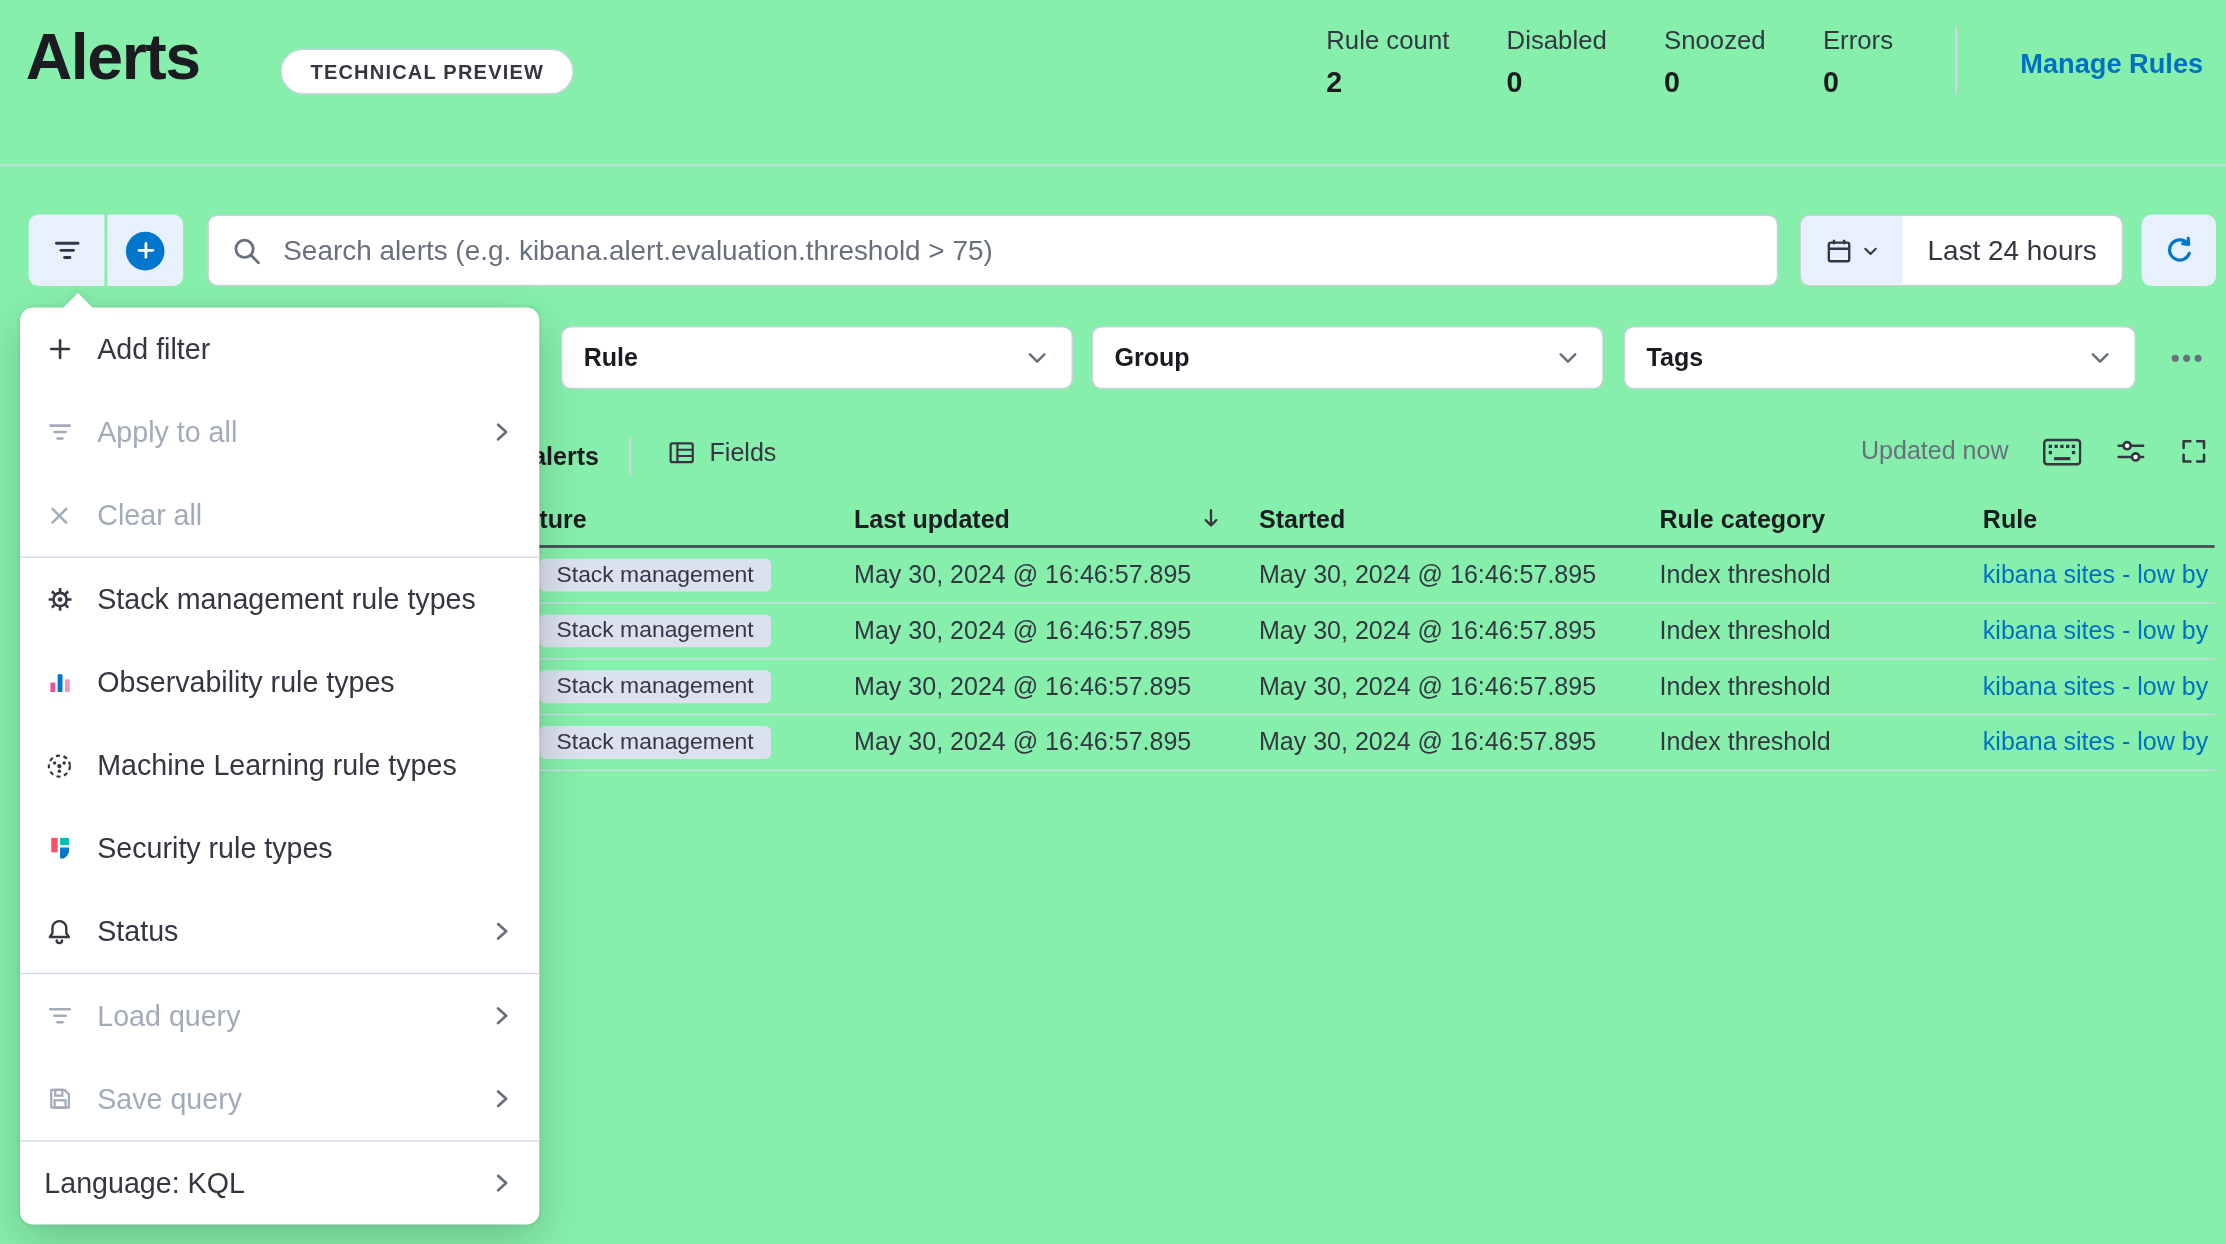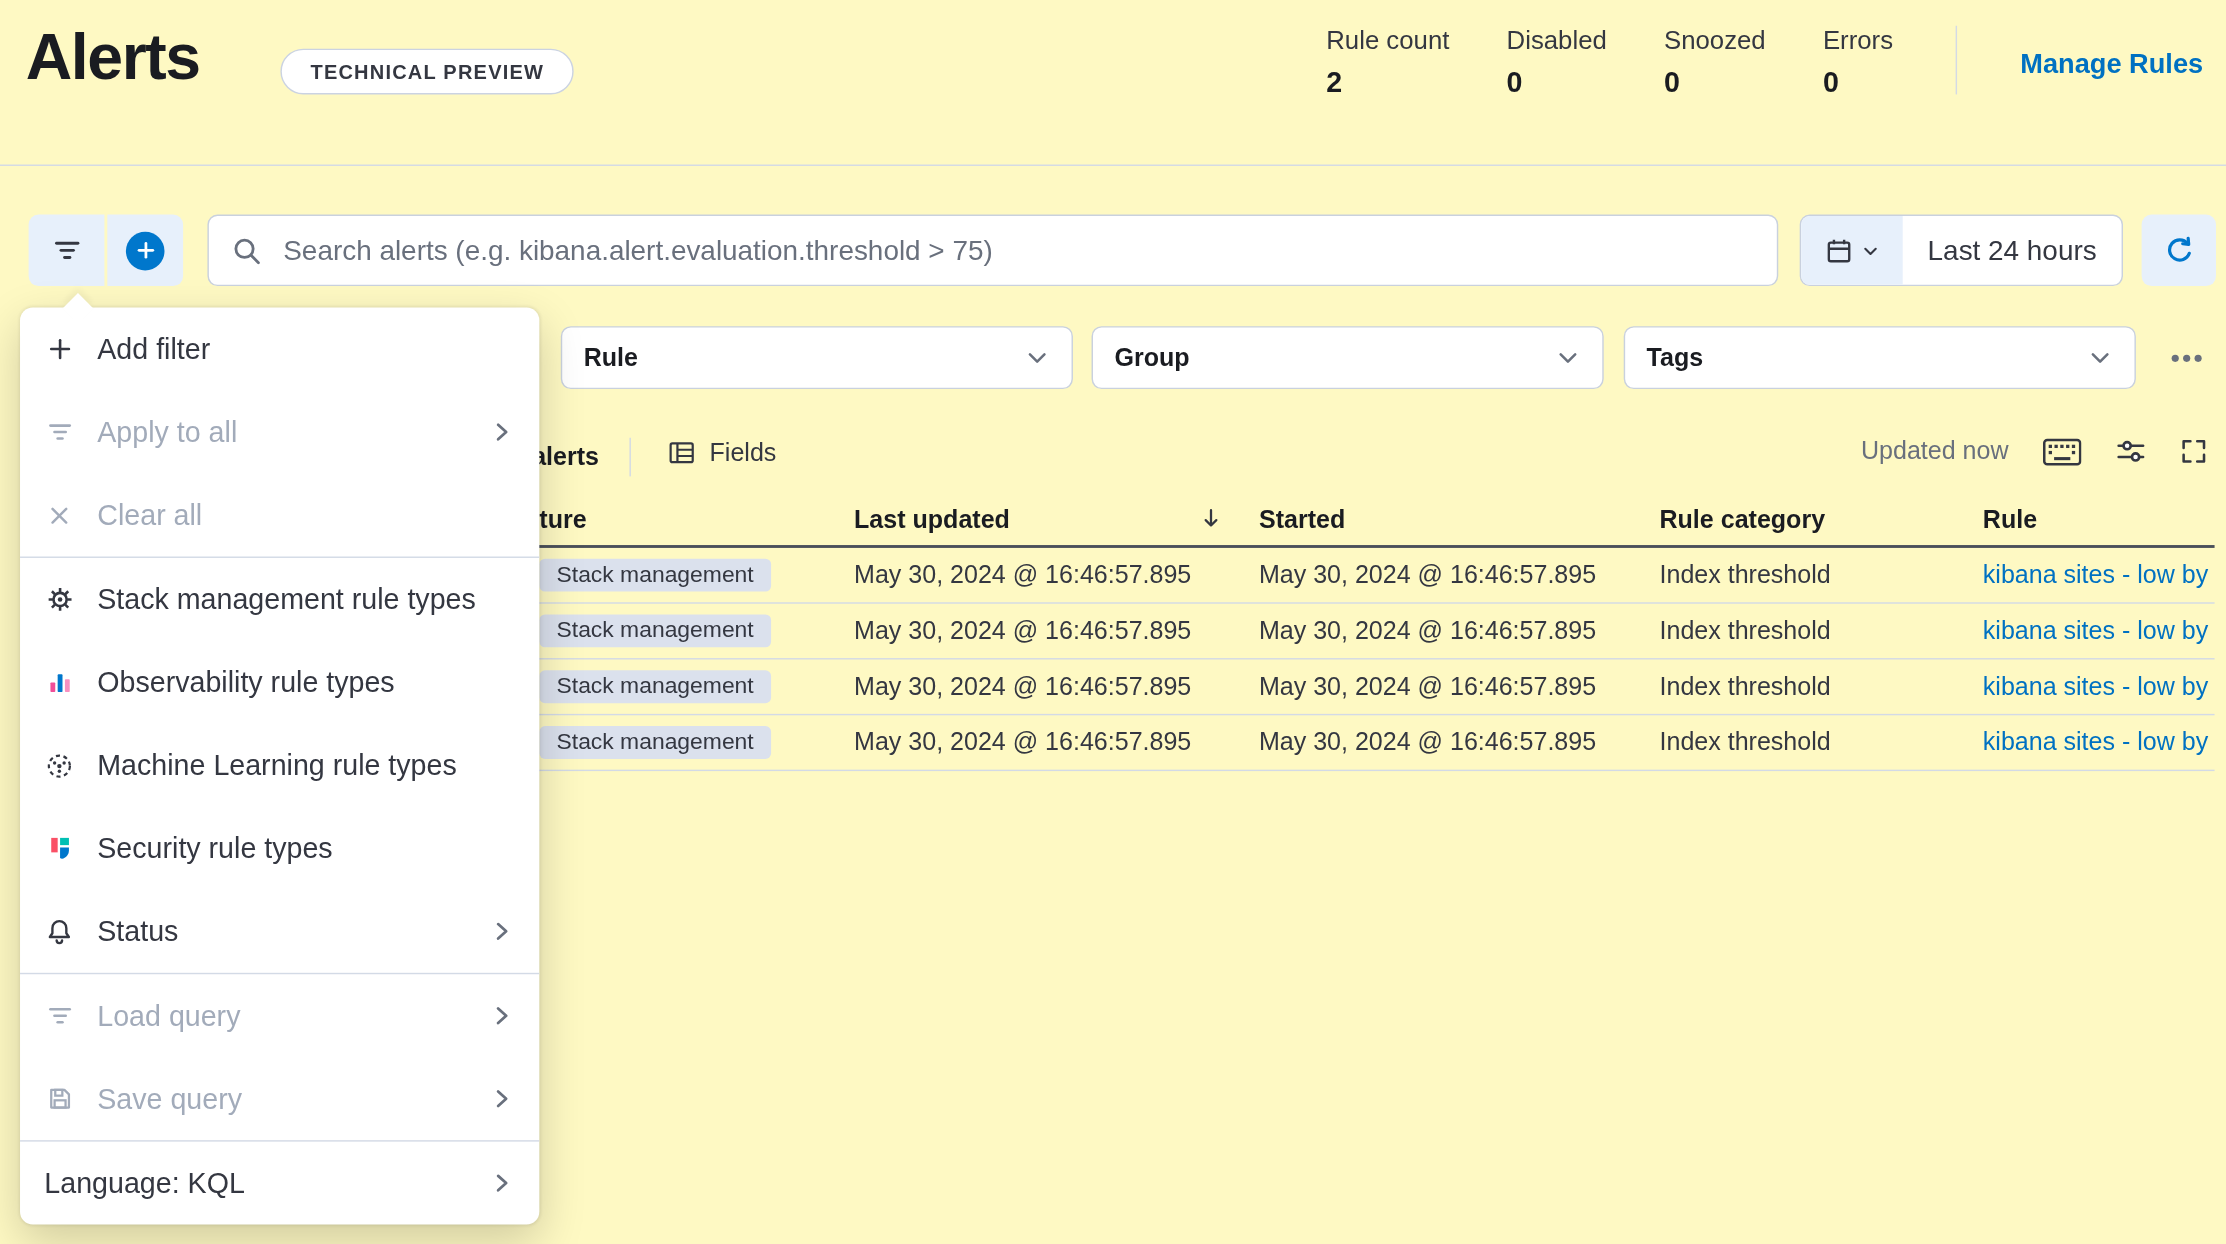--- a/index.html
+++ b/index.html
@@ -1,17 +1,17 @@
 <!DOCTYPE html>
 <html><head>
 <meta charset="utf-8">
 <style>
   * { box-sizing: border-box; }
   html, body { margin: 0; padding: 0; background: #fff; }
-  .viewport { position: relative; width: 2226px; height: 1244px; overflow: hidden; background: #fef9c3; }
+  .viewport { position: relative; width: 2226px; height: 1244px; overflow: hidden; background: #86efac; }
   .stage { position: absolute; left: 0; top: 0; width: 1556px; height: 870px;
            transform: scale(1.4306); transform-origin: 0 0;
            font-family: "Liberation Sans", sans-serif; color: #343741; }
   svg { display: block; }
 
   
   .page-title { position: absolute; left: 18px; top: 14px; font-size: 45px; font-weight: 800; color: #1a1c21; letter-spacing: -1px; }
   .tech-badge { position: absolute; left: 196px; top: 34px; height: 32px; line-height: 30px; padding: 0 20px;
                 border: 1px solid #cbd3e2; border-radius: 17px; font-size: 14px; font-weight: 700;
                 letter-spacing: 0.06em; color: #343741; background: #fff; }

